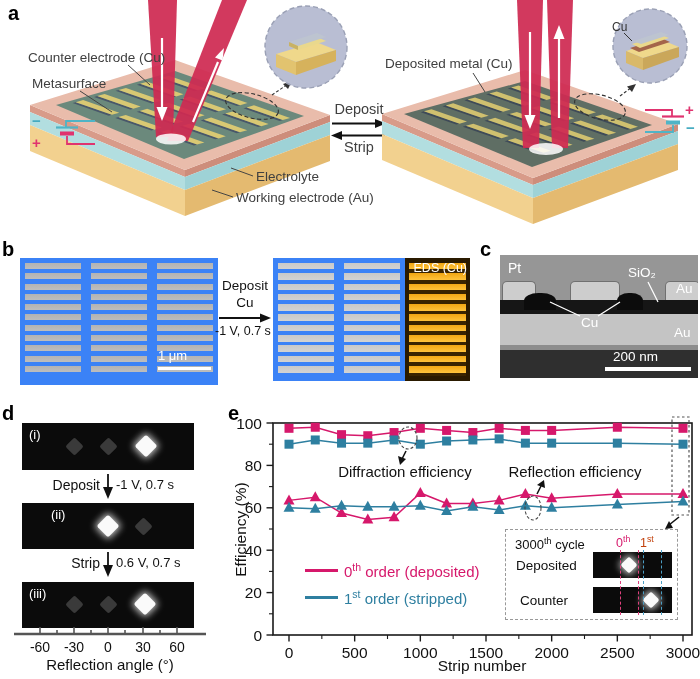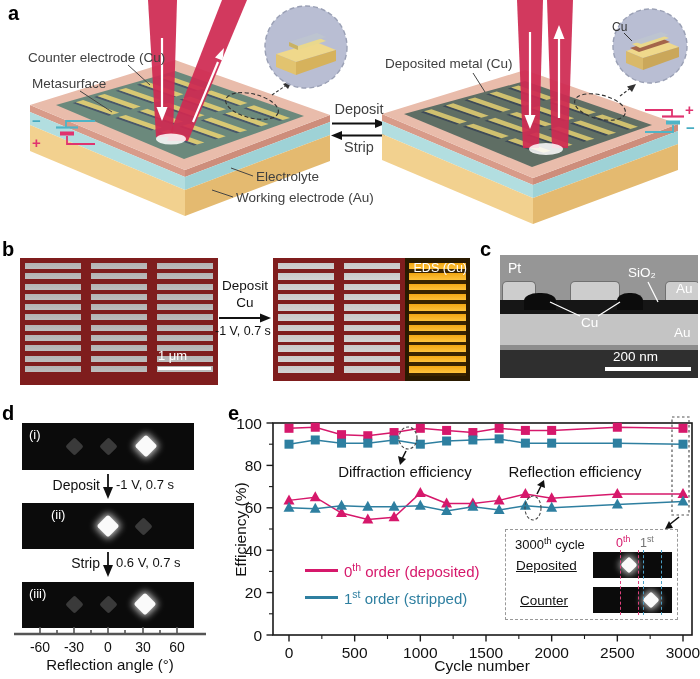--- a/index.html
+++ b/index.html
@@ -2,33 +2,33 @@
 <html><head>
 <meta charset="utf-8">
 <style>
   html,body{margin:0;padding:0;background:#fff;}
   #fig{position:relative;width:700px;height:679px;background:#fff;overflow:hidden;
        font-family:"Liberation Sans",sans-serif;color:#111;}
   .abs{position:absolute;}
   .plabel{font-size:20px;font-weight:bold;color:#000;}
   .alabel{font-size:13.5px;color:#404040;white-space:nowrap;}
   .ctr{text-align:center;}
-  .sem{position:absolute;background:#7f1d1d;}
+  .sem{position:absolute;background:#3b82f6;}
   .semcol{position:absolute;top:5px;height:113px;width:56px;
           background:repeating-linear-gradient(180deg,#b3b3b3 0px,#bdbdbd 6px,rgba(0,0,0,0) 6px,rgba(0,0,0,0) 10.3px);}
   .semcol.bright{background:repeating-linear-gradient(180deg,#c9c9c9 0px,#d2d2d2 6.5px,rgba(0,0,0,0) 6.5px,rgba(0,0,0,0) 10.3px);}
   .edscol{position:absolute;top:0;height:123px;background:#2a1a00;}
   .edsbars{position:absolute;left:4px;top:5px;width:57px;height:113px;
           background:repeating-linear-gradient(180deg,#f2a714 0px,#ffc23a 6.5px,#3a2400 6.5px,#3a2400 10.3px);}
   .wtxt{color:#fff;white-space:nowrap;}
   .strip{position:absolute;background:#0b0b0b;}
   .spot{position:absolute;transform:rotate(45deg);border-radius:2px;}
   .spot.faint{background:#3a3a3a;}
   .spot.bright{background:#fafafa;box-shadow:0 0 7px 2px rgba(255,255,255,0.75);}
-  .dim13{font-size:13.5px;text-decoration:underline;}
+  .dim13{font-size:13.5px;}
   .insetbox{position:absolute;border:1.3px dashed #999;background:#fff;}
   .vdash{position:absolute;width:0;border-left:1.3px dashed;}
   sup{font-size:70%;}
 </style>
 </head>
 <body>
 
 <div id="fig">
 
   <div class="abs plabel" style="left:8px;top:2px;">a</div>
@@ -437,34 +437,34 @@
     <polygon points="180,65 178,56 186,59" fill="#111"></polygon>
     <ellipse cx="313" cy="108" rx="8" ry="12" fill="none" stroke="#444" stroke-width="1.1" stroke-dasharray="3,2"></ellipse>
     <line x1="317" y1="94" x2="321" y2="86" stroke="#111" stroke-width="1.6"></line>
     <polygon points="324,80 317,85 325,88" fill="#111"></polygon>
     <rect x="452" y="17" width="17" height="98" fill="none" stroke="#555" stroke-width="1.2" stroke-dasharray="2.5,2.5"></rect>
     <line x1="459" y1="117" x2="449" y2="125" stroke="#111" stroke-width="1.6"></line>
     <polygon points="445,129 453,128 449,121" fill="#111"></polygon>
   </svg>
 
   <div class="abs" style="left:185px;top:521px;width:110px;height:17px;text-align:center;font-size:15.5px;transform:rotate(-90deg);">Efficiency (%)</div>
-  <div class="abs ctr" style="left:407px;top:657px;width:150px;font-size:15.5px;">Cycle number</div>
+  <div class="abs ctr" style="left:407px;top:657px;width:150px;font-size:15.5px;">Strip number</div>
 
   <div class="abs ctr" style="left:330px;top:463px;width:150px;font-size:15px;">Diffraction efficiency</div>
   <div class="abs ctr" style="left:500px;top:463px;width:150px;font-size:15px;">Reflection efficiency</div>
 
   <div class="abs" style="left:305px;top:569px;width:33px;height:2.5px;background:#d6186b;"></div>
   <div class="abs" style="left:344px;top:561px;font-size:15px;color:#d6186b;white-space:nowrap;"><span>0</span><sup>th</sup><span> order (deposited)</span></div>
   <div class="abs" style="left:305px;top:596px;width:33px;height:2.5px;background:#2e7fa0;"></div>
   <div class="abs" style="left:344px;top:588px;font-size:15px;color:#2e7fa0;white-space:nowrap;"><span>1</span><sup>st</sup><span> order (stripped)</span></div>
 
   <div class="insetbox" style="left:505px;top:529px;width:171px;height:89px;">
     <div class="abs" style="left:9px;top:6px;font-size:13px;"><span>3000</span><sup>th</sup><span> cycle</span></div>
     <div class="abs" style="left:110px;top:4px;font-size:12.5px;color:#d6186b;"><span>0</span><sup>th</sup></div>
-    <div class="abs" style="left:134px;top:4px;font-size:12.5px;color:#737373;"><span>1</span><sup>st</sup></div>
+    <div class="abs" style="left:134px;top:4px;font-size:12.5px;color:#c2410c;"><span>1</span><sup>st</sup></div>
     <div class="abs dim13" style="left:10px;top:28px;">Deposited</div>
     <div class="strip" style="left:87px;top:22px;width:79px;height:26px;">
       <div class="spot bright" style="left:30px;top:7px;width:12px;height:12px;"></div>
     </div>
     <div class="abs dim13" style="left:14px;top:63px;">Counter</div>
     <div class="strip" style="left:87px;top:57px;width:79px;height:26px;">
       <div class="spot bright" style="left:52px;top:7px;width:12px;height:12px;"></div>
     </div>
     <div class="vdash" style="left:114px;top:20px;height:65px;border-color:#e0407e;"></div>
     <div class="vdash" style="left:132px;top:20px;height:65px;border-color:#e0407e;"></div>

